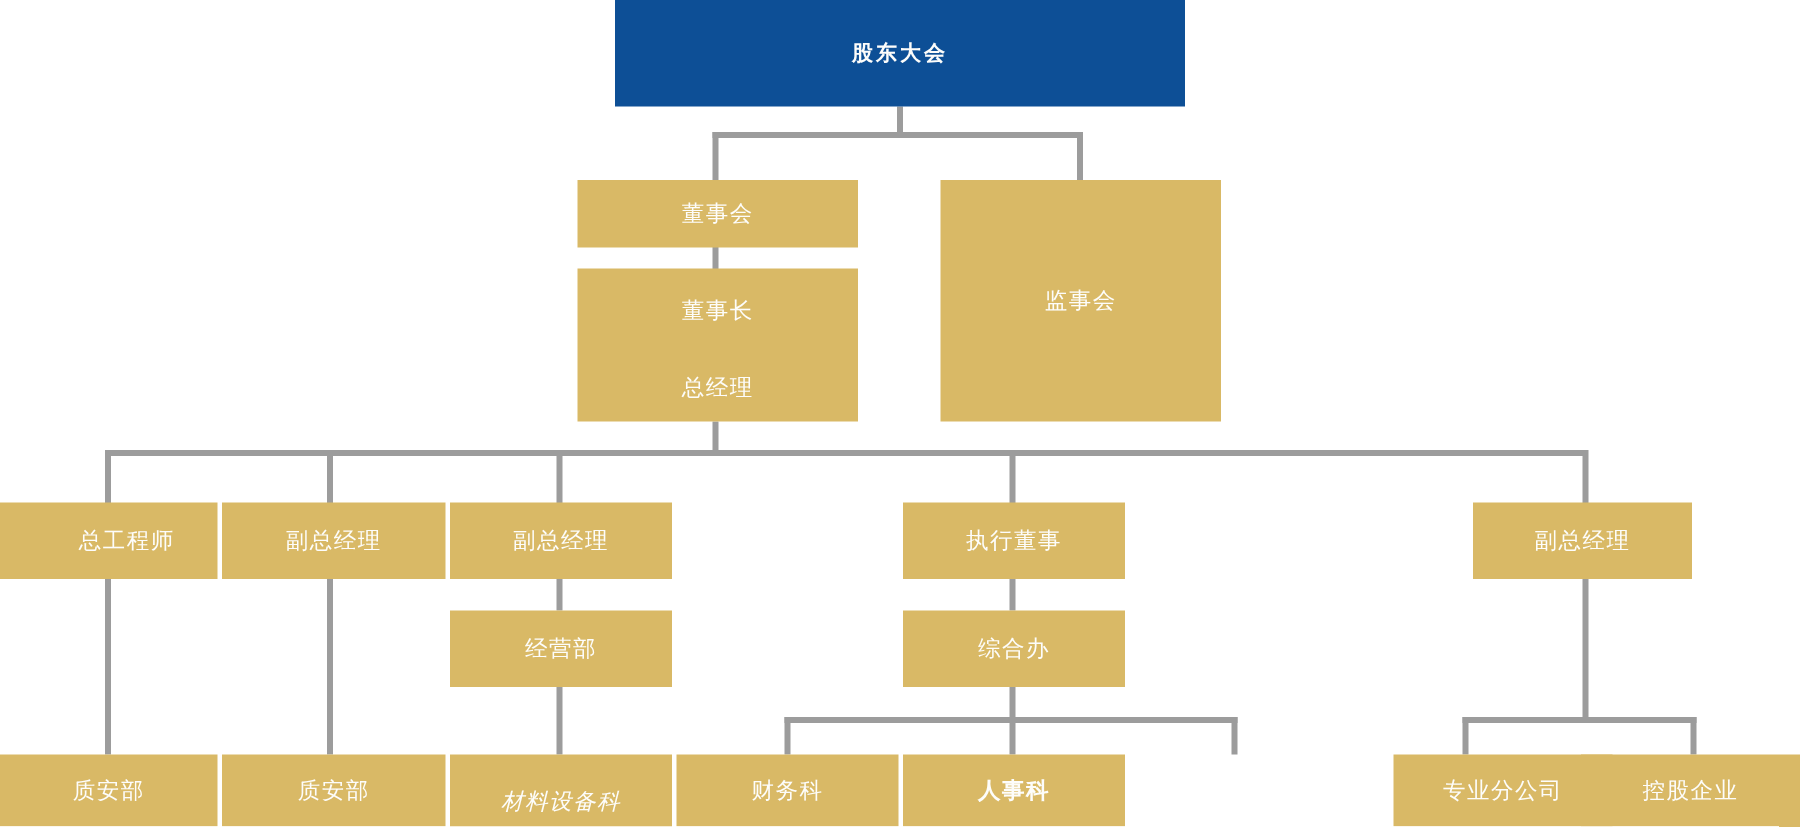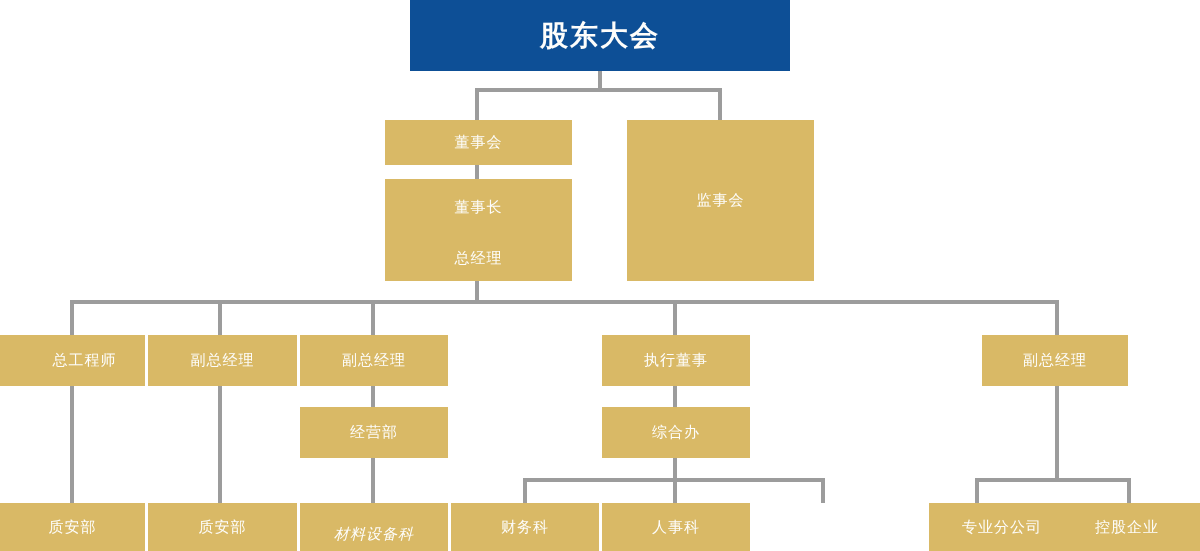--- a/index.html
+++ b/index.html
@@ -22,21 +22,21 @@
     position:absolute;
     background:var(--c-node);
     color:var(--c-text);
     display:flex;align-items:center;justify-content:center;
     font-size:15px;
     letter-spacing:1px;
     z-index:2;
   }
   .node.header{
     background:var(--c-header);
-    font-size:28px;
+    font-size:14px;
     font-weight:bold;
     letter-spacing:2px;
   }
   .line{
     position:absolute;
     background:var(--c-line);
     z-index:1;
   }
 </style>
 </head>
@@ -85,17 +85,17 @@
   <div class="node" style="left:602px;top:335px;width:148px;height:51px;">执行董事</div>
   <div class="node" style="left:982px;top:335px;width:146px;height:51px;">副总经理</div>
 
   <div class="node" style="left:300px;top:407px;width:148px;height:51px;">经营部</div>
   <div class="node" style="left:602px;top:407px;width:148px;height:51px;">综合办</div>
 
   <div class="node" style="left:0;top:503px;width:145px;height:48px;">质安部</div>
   <div class="node" style="left:148px;top:503px;width:149px;height:48px;">质安部</div>
   <div class="node" style="left:300px;top:503px;width:148px;height:62px;font-style:italic;">材料设备科</div>
   <div class="node" style="left:451px;top:503px;width:148px;height:48px;">财务科</div>
-  <div class="node" style="left:602px;top:503px;width:148px;height:48px;">人事科</div>
+  <div class="node" style="left:602px;top:503px;width:148px;height:48px;font-weight:bold;">人事科</div>
   <div class="node" style="left:905px;top:503px;width:146px;height:48px;margin-left:24px;">专业分公司</div>
   <div class="node" style="left:1054px;top:503px;width:146px;height:48px;">控股企业</div>
 
 </div>
 
 </body></html>

